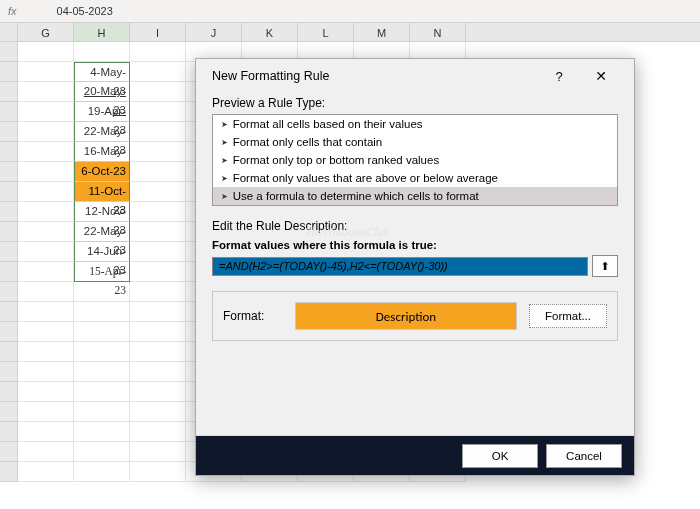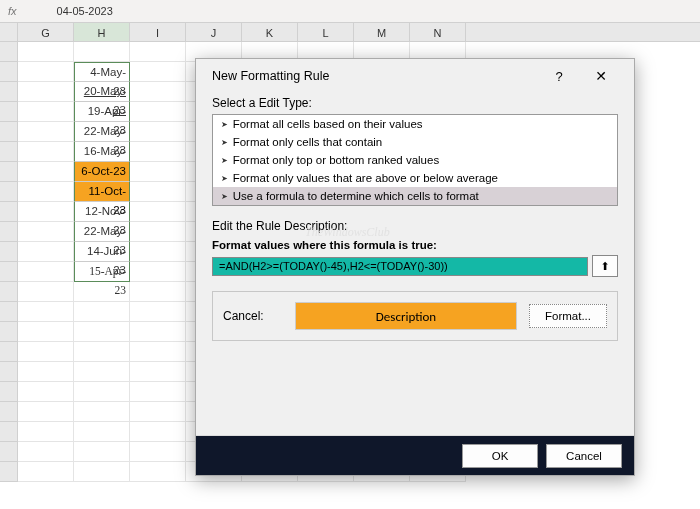--- a/index.html
+++ b/index.html
@@ -22,21 +22,21 @@
     .qbtn, .xbtn { width: 42px; text-align: center; font-size: 13px; cursor: pointer; }
     .xbtn { font-size: 14px; }
     .sect { padding: 3px 16px 0; font-size: 12px; }
     .sect .lab { margin-bottom: 4px; }
     .listbox { border: 1px solid #999; background: #fff; }
     .li { font-size: 11.5px; padding: 3px 8px; display: flex; align-items: center; gap: 5px; cursor: pointer; }
     .li.sel { background: #d8d1d6; }
     .li::before { content: '➤'; font-size: 8px; color: #333; }
     .bold-lab { font-weight: 600; font-size: 11.5px; margin: 6px 0 4px; }
     .formula-wrap { display: flex; gap: 4px; align-items: center; }
-    .formula-in { flex: 1; border: 1px solid #888; height: 19px; font-size: 11px; padding: 0 6px; background: #14b8a6; font-family: Arial; }
+    .formula-in { flex: 1; border: 1px solid #888; height: 19px; font-size: 11px; padding: 0 6px; background: #0369a1; font-family: Arial; font-style: italic; }
     .refbtn { width: 26px; height: 22px; border: 1px solid #888; background: #fdfdfd; font-size: 11px; cursor: pointer; display: flex; align-items: center; justify-content: center; }
     .prev-wrap { border: 1px solid #c7c7c7; margin-top: 14px; padding: 10px; display: flex; align-items: center; gap: 12px; }
     .prev-lab { font-size: 12px; width: 60px; }
     .prev-box { flex: 1; height: 28px; background: #f6a321; border: 1px solid #ccc; display: flex; align-items: center; justify-content: center; font-size: 13px; font-family: Calibri,Arial; }
     .fmtbtn { width: 78px; height: 24px; background: #fdfdfd; border: 1px solid #888; border-style: dotted; font-size: 11.5px; cursor: pointer; }
     .dlg-btns { position: absolute; bottom: 0; right: 0; left: 0; height: 40px; border-top: 1px solid #ddd; background: #0f172a; display: flex; justify-content: flex-end; align-items: center; gap: 8px; padding-right: 12px; }
     .btn { width: 76px; height: 24px; background: #fdfdfd; border: 1px solid #999; font-size: 11.5px; cursor: pointer; }
     .watermark { position: absolute; top: 225px; left: 305px; font-size: 12px; color: #e2e2e2; font-style: italic; pointer-events: none; font-family: Georgia, serif; }
   </style>
 </head>
@@ -304,21 +304,21 @@
     </div>
   </div>
 
 <div class="dialog">
   <div class="dlg-title">
     <span class="dlg-title-txt">New Formatting Rule</span>
     <span class="qbtn">?</span>
     <span class="xbtn">✕</span>
   </div>
   <div class="sect">
-    <div class="lab">Select a Edit Type:</div>
+    <div class="lab">Preview a Rule Type:</div>
     <div class="listbox">
         <div class="li">
           <span>Format all cells based on their values</span>
         </div>
         <div class="li">
           <span>Format only cells that contain</span>
         </div>
         <div class="li">
           <span>Format only top or bottom ranked values</span>
         </div>
@@ -331,21 +331,21 @@
       </div>
   </div>
   <div class="sect" style="margin-top:10px">
     <div class="lab">Edit the Rule Description:</div>
     <div class="bold-lab">Format values where this formula is true:</div>
     <div class="formula-wrap">
       <input class="formula-in" value="=AND(H2&gt;=(TODAY()-45),H2&lt;=(TODAY()-30))" style="">
       <div class="refbtn">⬆</div>
     </div>
     <div class="prev-wrap">
-      <span class="prev-lab">Cancel:</span>
+      <span class="prev-lab">Format:</span>
       <div class="prev-box">Description</div>
       <button class="fmtbtn">Format...</button>
     </div>
   </div>
   <div class="dlg-btns">
     <button class="btn">OK</button>
     <button class="btn">Cancel</button>
   </div>
 </div>
 

